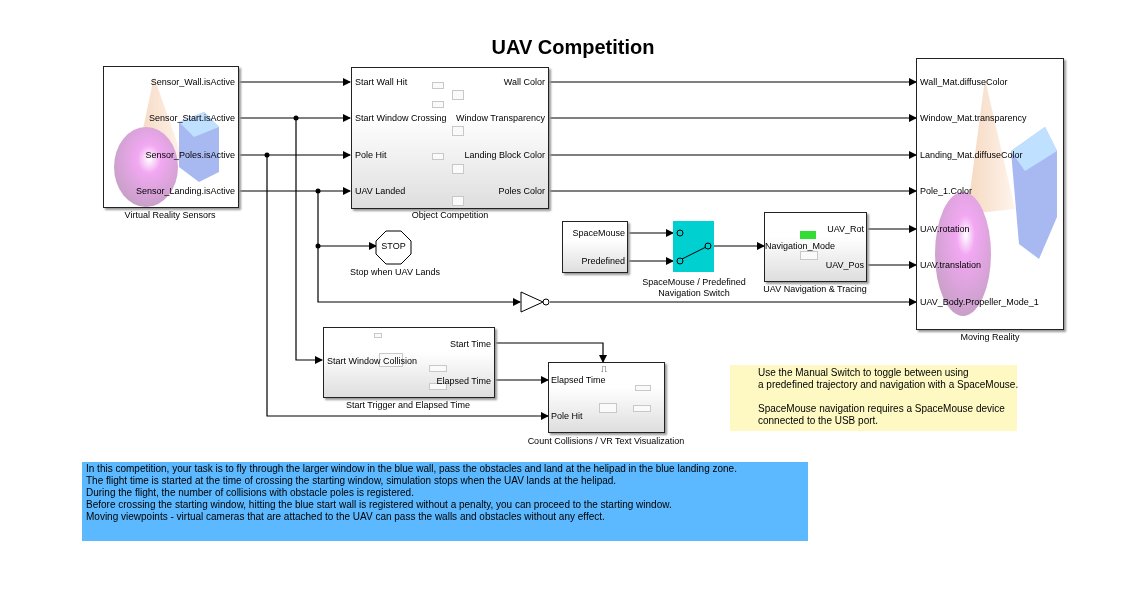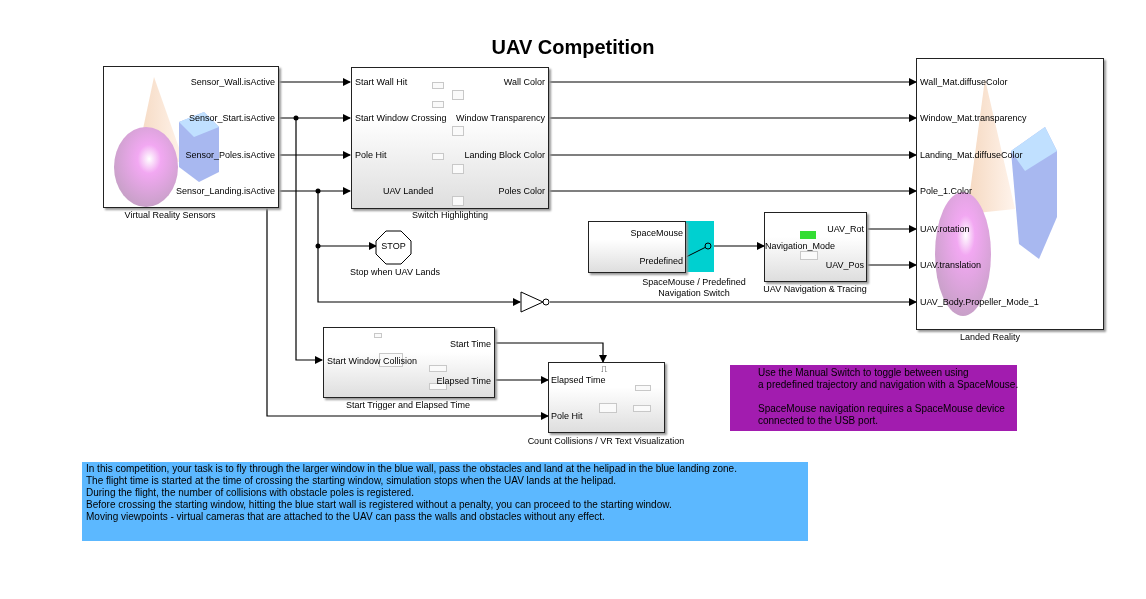--- a/index.html
+++ b/index.html
@@ -3,21 +3,21 @@
 <meta charset="utf-8">
 <style>
   html, body { margin:0; padding:0; background:#ffffff; }
   body { width:1146px; height:599px; position:relative; overflow:hidden;
          font-family:"Liberation Sans", sans-serif; color:#000; }
   .abs { position:absolute; }
   #wires { position:absolute; left:0; top:0; width:1146px; height:599px; }
   .title { left:0; width:1146px; top:36px; text-align:center; font-weight:bold; font-size:20px; }
   .block { position:absolute; border:1px solid #222; box-shadow:2px 2px 2px #999;
            background:linear-gradient(#ffffff 0%, #ffffff 35%, #dedede 100%); }
-  .block.white { background:#ffffff;padding-left:40px; }
+  .block.white { background:#ffffff; }
   .port { position:absolute; font-size:9px; white-space:nowrap; line-height:11px; }
   .port.r { text-align:right; }
   .caption { position:absolute; font-size:9px; text-align:center; white-space:nowrap; line-height:11px; }
   .note { position:absolute; font-size:10px; line-height:12px; padding:2px 4px; box-sizing:border-box; }
   .note div { white-space:nowrap; min-height:12px; }
   .ghost { position:absolute; border:1px solid #c8c8c8; background:#fafafa; }
 </style>
 </head>
 <body>
 
@@ -115,32 +115,32 @@
   <div class="ghost" style="left:80px;top:14px;width:10px;height:5px;"></div>
   <div class="ghost" style="left:100px;top:22px;width:10px;height:8px;"></div>
   <div class="ghost" style="left:80px;top:33px;width:10px;height:5px;"></div>
   <div class="ghost" style="left:100px;top:58px;width:10px;height:8px;"></div>
   <div class="ghost" style="left:100px;top:96px;width:10px;height:8px;"></div>
   <div class="ghost" style="left:80px;top:85px;width:10px;height:5px;"></div>
   <div class="ghost" style="left:100px;top:128px;width:10px;height:8px;"></div>
   <div class="port" style="left:3px;top:9px;">Start Wall Hit</div>
   <div class="port" style="left:3px;top:45px;">Start Window Crossing</div>
   <div class="port" style="left:3px;top:82px;">Pole Hit</div>
-  <div class="port" style="left:3px;top:118px;margin-left:28px;">UAV Landed</div>
+  <div class="port" style="left:3px;top:118px;">UAV Landed</div>
   <div class="port r" style="right:3px;top:9px;">Wall Color</div>
   <div class="port r" style="right:3px;top:45px;">Window Transparency</div>
   <div class="port r" style="right:3px;top:82px;">Landing Block Color</div>
   <div class="port r" style="right:3px;top:118px;">Poles Color</div>
 </div>
-<div class="caption" style="left:351px;width:198px;top:210px;">Switch Highlighting</div>
+<div class="caption" style="left:351px;width:198px;top:210px;">Object Competition</div>
 
 <div class="abs" style="left:376px;top:241px;width:35px;text-align:center;font-size:9px;">STOP</div>
 <div class="caption" style="left:340px;width:110px;top:267px;">Stop when UAV Lands</div>
 
-<div class="block" style="left:588px;top:221px;width:64px;height:50px;padding-left:32px;">
+<div class="block" style="left:562px;top:221px;width:64px;height:50px;">
   <div class="port r" style="right:2px;top:6px;">SpaceMouse</div>
   <div class="port r" style="right:2px;top:34px;">Predefined</div>
 </div>
 
 <div class="caption" style="left:630px;width:128px;top:277px;">
   <div>SpaceMouse / Predefined</div>
   <div>Navigation Switch</div>
 </div>
 
 <div class="block" style="left:764px;top:212px;width:101px;height:68px;">
@@ -171,21 +171,21 @@
     <ellipse cx="46" cy="195" rx="28" ry="62" fill="url(#sph2)"></ellipse>
   </svg>
   <div class="port" style="left:3px;top:18px;">Wall_Mat.diffuseColor</div>
   <div class="port" style="left:3px;top:54px;">Window_Mat.transparency</div>
   <div class="port" style="left:3px;top:91px;">Landing_Mat.diffuseColor</div>
   <div class="port" style="left:3px;top:127px;">Pole_1.Color</div>
   <div class="port" style="left:3px;top:165px;text-align:right;">UAV.rotation</div>
   <div class="port" style="left:3px;top:201px;">UAV.translation</div>
   <div class="port" style="left:3px;top:238px;">UAV_Body.Propeller_Mode_1</div>
 </div>
-<div class="caption" style="left:916px;width:148px;top:332px;">Landed Reality</div>
+<div class="caption" style="left:916px;width:148px;top:332px;">Moving Reality</div>
 
 <div class="block" style="left:323px;top:327px;width:170px;height:69px;">
   <div class="ghost" style="left:50px;top:5px;width:6px;height:3px;"></div>
   <div class="ghost" style="left:55px;top:25px;width:22px;height:12px;"></div>
   <div class="ghost" style="left:105px;top:37px;width:16px;height:5px;"></div>
   <div class="ghost" style="left:105px;top:55px;width:16px;height:5px;"></div>
   <div class="port" style="left:3px;top:28px;">Start Window Collision</div>
   <div class="port r" style="right:3px;top:11px;">Start Time</div>
   <div class="port r" style="right:3px;top:48px;">Elapsed Time</div>
 </div>
@@ -194,21 +194,21 @@
 <div class="block" style="left:548px;top:362px;width:115px;height:69px;">
   <div class="abs" style="left:52px;top:1px;font-size:9px;">⎍</div>
   <div class="ghost" style="left:86px;top:22px;width:14px;height:4px;"></div>
   <div class="ghost" style="left:50px;top:40px;width:16px;height:8px;"></div>
   <div class="ghost" style="left:84px;top:42px;width:16px;height:5px;"></div>
   <div class="port" style="left:2px;top:12px;">Elapsed Time</div>
   <div class="port" style="left:2px;top:48px;">Pole Hit</div>
 </div>
 <div class="caption" style="left:508px;width:196px;top:436px;">Count Collisions / VR Text Visualization</div>
 
-<div class="note" style="left:730px;top:365px;width:287px;height:66px;background:#a21caf;padding-left:28px;">
+<div class="note" style="left:730px;top:365px;width:287px;height:66px;background:#fef9c3;padding-left:28px;">
   <div>Use the Manual Switch to toggle between using</div>
   <div>a predefined trajectory and navigation with a SpaceMouse.</div>
   <div></div>
   <div>SpaceMouse navigation requires a SpaceMouse device</div>
   <div>connected to the USB port.</div>
 </div>
 
 <div class="note" style="left:82px;top:462px;width:726px;height:79px;background:#5cb8ff;padding-top:1px;">
   <div>In this competition, your task is to fly through the larger window in the blue wall, pass the obstacles and land at the helipad in the blue landing zone.</div>
   <div>The flight time is started at the time of crossing the starting window, simulation stops when the UAV lands at the helipad.</div>

